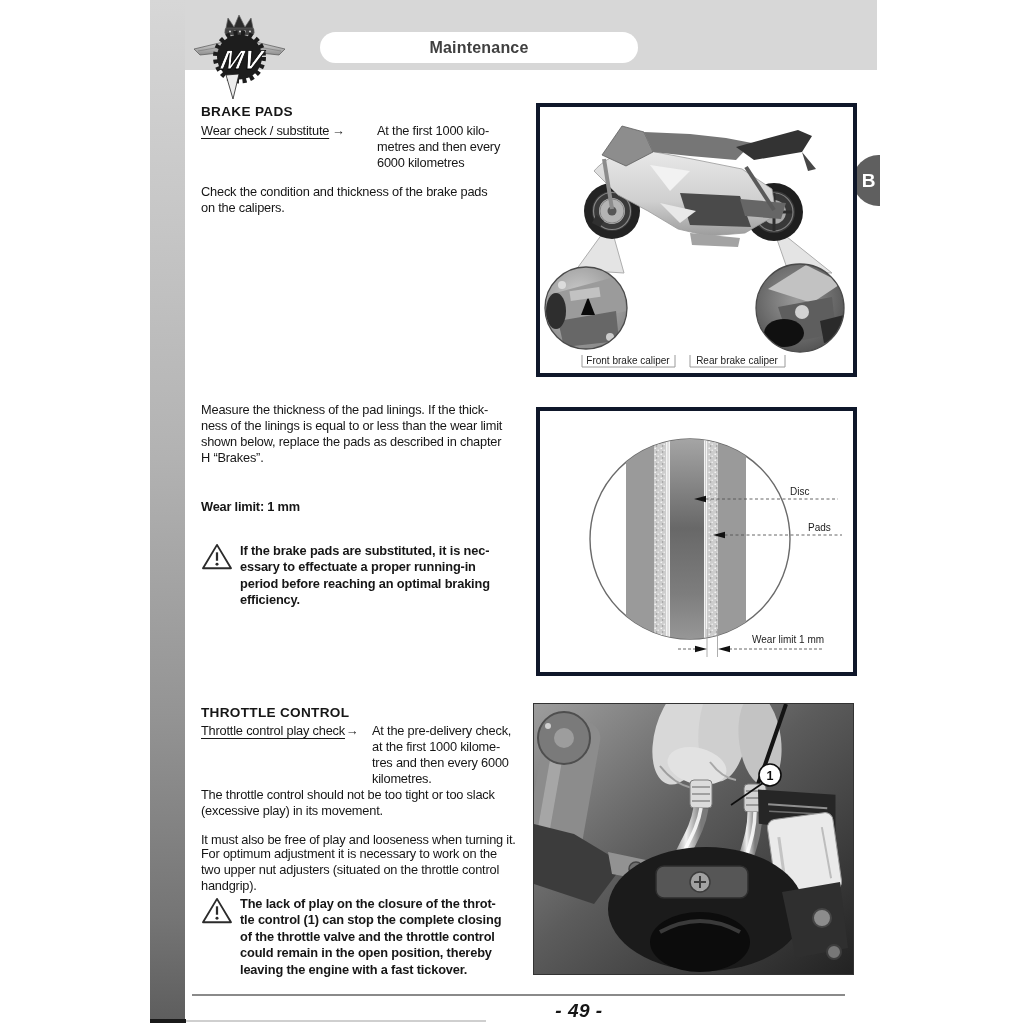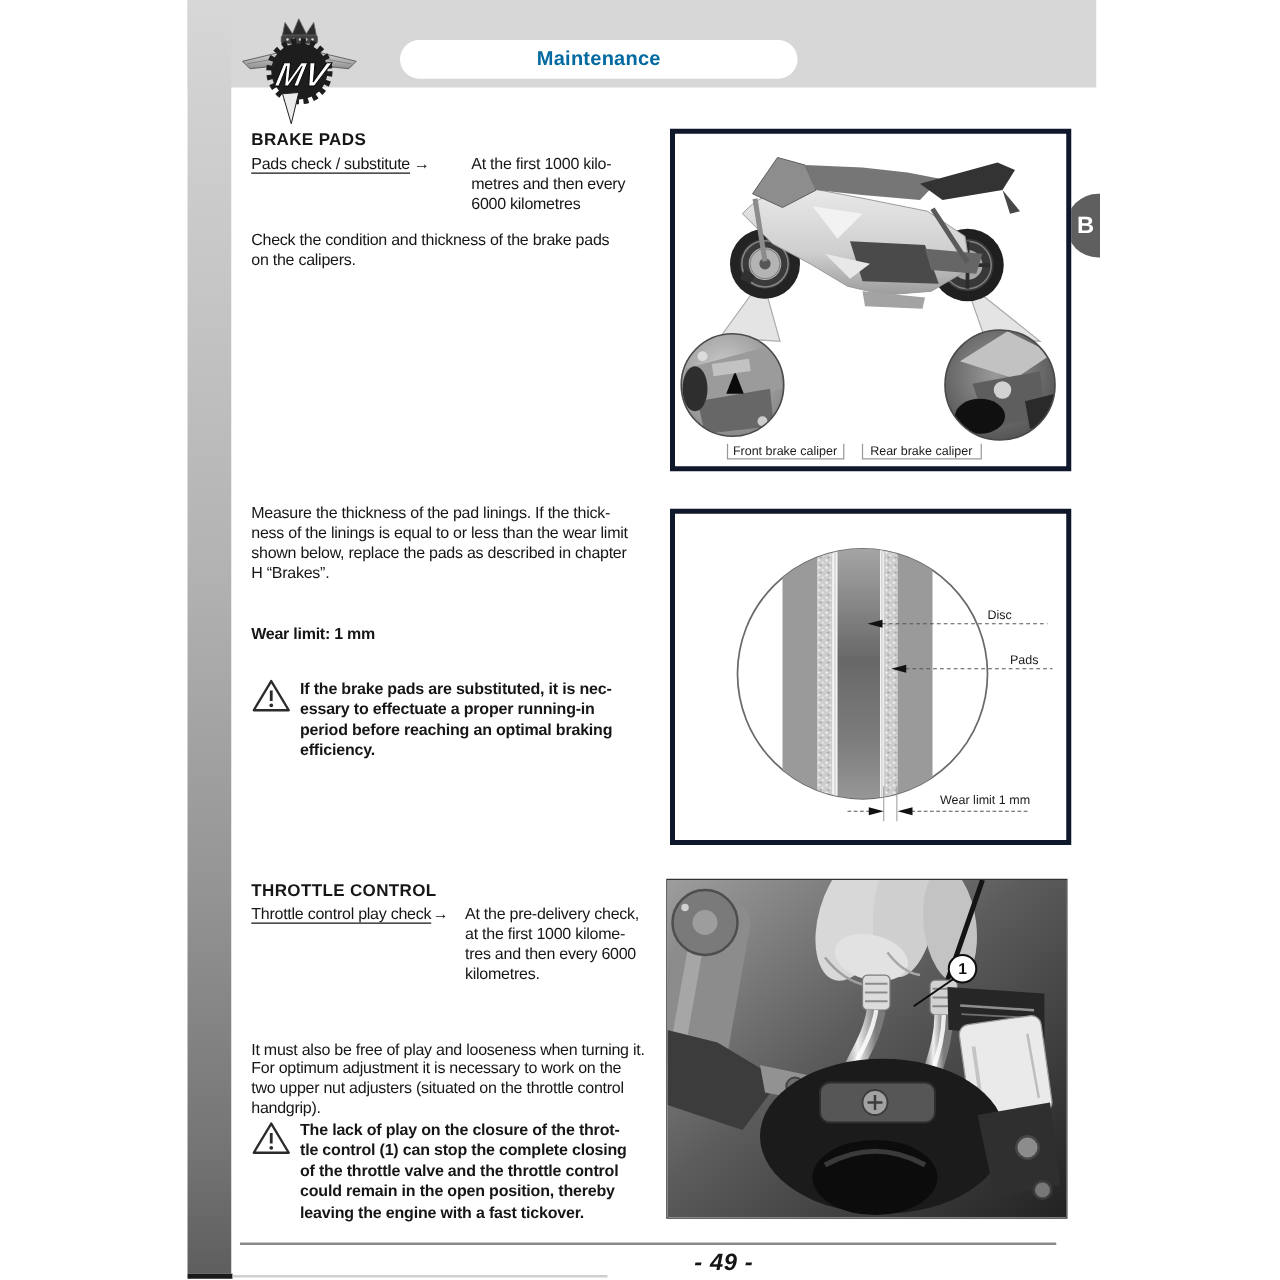--- a/index.html
+++ b/index.html
@@ -7,21 +7,21 @@
   #page{position:absolute;left:0;top:0;width:1024px;height:1024px;}
 
   
   .header-band{position:absolute;left:150px;top:0;width:727px;height:70px;background:#d7d7d7;}
   .side-gradient{position:absolute;left:150px;top:0;width:35px;height:1019px;
     background:linear-gradient(to bottom,#d7d7d7 0%,#c6c6c6 22%,#b2b2b2 45%,#949494 70%,#757575 90%,#5e5e5e 100%);}
   .side-gradient-foot{position:absolute;left:150px;top:1019px;width:36px;height:4px;background:#191919;}
   .foot-artifact{position:absolute;left:186px;top:1020px;width:300px;height:2px;background:#cfcfcf;}
   .title-pill{position:absolute;left:320px;top:32px;width:318px;height:31px;background:#ffffff;border-radius:17px;
     display:flex;align-items:center;justify-content:center;}
-  .title-pill span{font-weight:bold;font-size:16px;letter-spacing:.2px;color:#0369a1;}
+  .title-pill span{font-weight:bold;font-size:16px;letter-spacing:.2px;color:#404040;}
   .logo-wrap{position:absolute;left:192px;top:9px;width:95px;height:94px;}
 
   
   .b-tab{position:absolute;left:853px;top:155px;width:27px;height:51px;background:#5f5f5f;
     border-radius:26px 0 0 26px;display:flex;align-items:center;justify-content:center;}
   .b-tab span{color:#ffffff;font-weight:bold;font-size:19px;padding-left:4px;}
 
   
   .t{position:absolute;font-size:12.8px;line-height:16px;letter-spacing:-.2px;white-space:pre;}
   .heading{font-weight:bold;font-size:13.6px;letter-spacing:.3px;}
@@ -87,21 +87,21 @@
   <div class="title-pill">
     <span>Maintenance</span>
   </div>
 
   <div class="b-tab">
     <span>B</span>
   </div>
 
   <div class="t heading" style="left:201px;top:104px;">BRAKE PADS</div>
 
-  <div class="t" style="left:201px;top:123px;"><span class="ul">Pads check / substitute</span><span class="arrow">→</span></div>
+  <div class="t" style="left:201px;top:123px;"><span class="ul">Wear check / substitute</span><span class="arrow">→</span></div>
   <div class="t" style="left:377px;top:123px;">At the first 1000 kilo-
 metres and then every
 6000 kilometres</div>
 
   <div class="t" style="left:201px;top:184px;">Check the condition and thickness of the brake pads
 on the calipers.</div>
 
   <div class="t" style="left:201px;top:402px;">Measure the thickness of the pad linings. If the thick-
 ness of the linings is equal to or less than the wear limit
 shown below, replace the pads as described in chapter
@@ -122,20 +122,22 @@
 efficiency.</div>
 
   <div class="t heading" style="left:201px;top:705px;">THROTTLE CONTROL</div>
 
   <div class="t" style="left:201px;top:723px;"><span class="ul">Throttle control play check</span><span class="arrow" style="margin-left:1px;">→</span></div>
   <div class="t" style="left:372px;top:723px;">At the pre-delivery check,
 at the first 1000 kilome-
 tres and then every 6000
 kilometres.</div>
 
+  <div class="t" style="left:201px;top:787px;">The throttle control should not be too tight or too slack
+(excessive play) in its movement.</div>
   <div class="t" style="left:201px;top:820px;margin-top:12px;">It must also be free of play and looseness when turning it.</div>
   <div class="t" style="left:201px;top:846px;">For optimum adjustment it is necessary to work on the
 two upper nut adjusters (situated on the throttle control
 handgrip).</div>
 
   <div class="warn-icon" style="left:201px;top:897px;">
     <svg viewBox="0 0 34 30" width="32" height="28">
       <path d="M17 2 L32 27 L2 27 Z" fill="none" stroke="#2b2b2b" stroke-width="2" stroke-linejoin="round"></path>
       <line x1="17" y1="10" x2="17" y2="19" stroke="#2b2b2b" stroke-width="2.4"></line>
       <circle cx="17" cy="22.8" r="1.6" fill="#2b2b2b"></circle>

